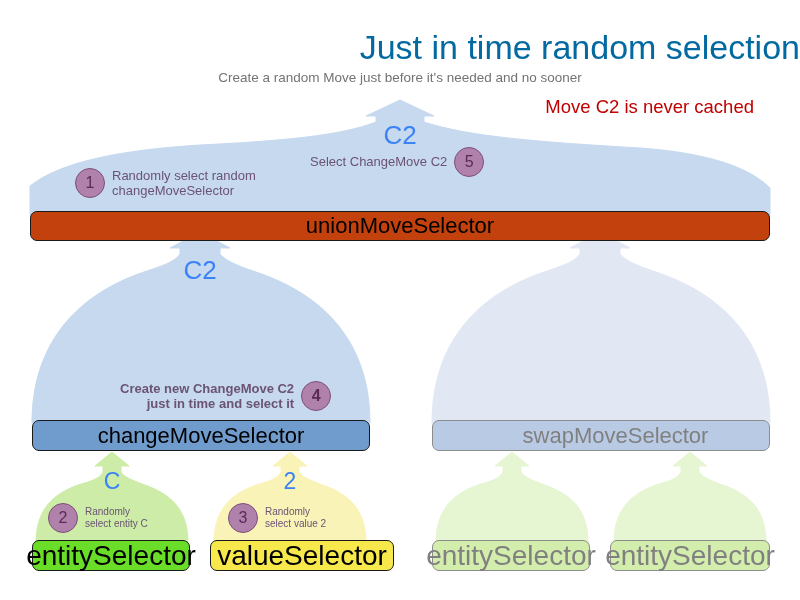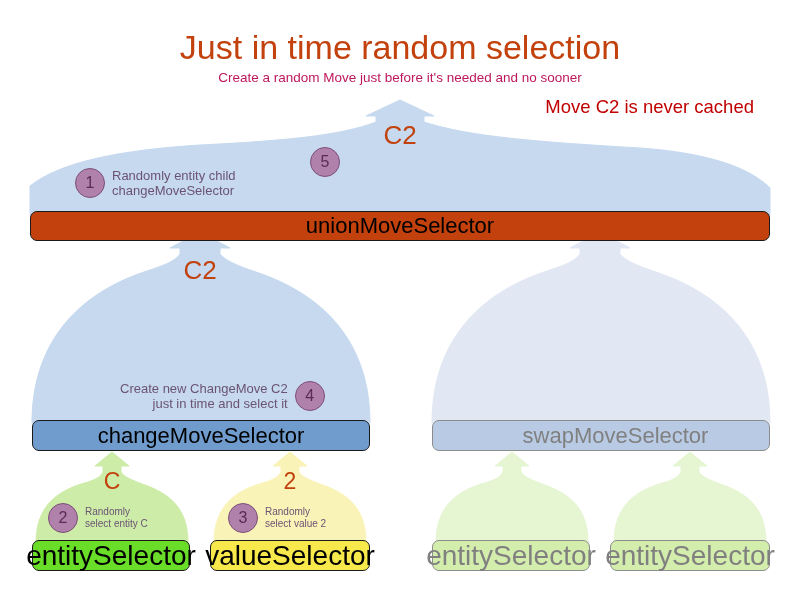--- a/index.html
+++ b/index.html
@@ -27,35 +27,35 @@
     width: 800px;
     height: 600px;
   }
 
   
   .title {
     position: absolute;
     left: 0;
     top: 28px;
     width: 800px;
-    text-align: center;
+    text-align: right;
     font-size: 34px;
     font-weight: normal;
     letter-spacing: 0px;
-    color: #c2410c;
+    color: #0369a1;
     white-space: nowrap;
   }
   .subtitle {
     position: absolute;
     left: 0;
     top: 70px;
     width: 800px;
     text-align: center;
     font-size: 13.5px;
-    color: #be185d;
+    color: #737373;
     white-space: nowrap;
   }
   .note-red {
     position: absolute;
     right: 46px;
     top: 96px;
     font-size: 18.5px;
     color: #c00000;
     white-space: nowrap;
     text-align: right;
@@ -80,21 +80,21 @@
     color: #808080;
   }
   .bar.small {
     font-size: 28px;
   }
 
   
   .flow-label {
     position: absolute;
     font-size: 26px;
-    color: #c2410c;
+    color: #3b82f6;
     white-space: nowrap;
     text-align: center;
     z-index: 5;
   }
   .flow-label.sm { font-size: 23px; }
 
   
   .annot {
     position: absolute;
     display: flex;
@@ -201,29 +201,30 @@
   <div class="flow-label" style="left:360px; top:120px; width:80px;">C2</div>
 
   <div class="flow-label" style="left:160px; top:255px; width:80px;">C2</div>
 
   <div class="flow-label sm" style="left:82px; top:468px; width:60px;">C</div>
 
   <div class="flow-label sm" style="left:260px; top:468px; width:60px;">2</div>
 
   <div class="annot" style="left:75px; top:168px;">
     <span class="badge">1</span>
-    <span class="annot-text">Randomly entity child
+    <span class="annot-text">Randomly select random
 changeMoveSelector</span>
   </div>
 
   <div class="annot right-badge" style="left:310px; top:147px;">
+    <span class="annot-text">Select ChangeMove C2</span>
     <span class="badge">5</span>
   </div>
 
-  <div class="annot right-badge" style="left:120px; top:381px;">
+  <div class="annot right-badge" style="left:120px; top:381px;font-weight:bold;">
     <span class="annot-text align-right">Create new ChangeMove C2
 just in time and select it</span>
     <span class="badge">4</span>
   </div>
 
   <div class="annot" style="left:48px; top:503px;">
     <span class="badge">2</span>
     <span class="annot-text sm">Randomly
 select entity C</span>
   </div>
@@ -235,19 +236,19 @@
   </div>
 
   <div class="bar" style="left:30px; top:211px; width:740px; height:30px; background:#c2410c;">unionMoveSelector</div>
 
   <div class="bar" style="left:32px; top:420px; width:338px; height:31px; background:#6f9bcd;">changeMoveSelector</div>
 
   <div class="bar dim" style="left:432px; top:420px; width:338px; height:31px; background:#b9cbe4;padding-left:29px;">swapMoveSelector</div>
 
   <div class="bar small" style="left:32px; top:540px; width:158px; height:31px; background:#69dd28;">entitySelector</div>
 
-  <div class="bar small" style="left:210px; top:540px; width:160px; height:31px; background:#f7e84b;">valueSelector</div>
+  <div class="bar small" style="left:210px; top:540px; width:184px; height:31px; background:#f7e84b;">valueSelector</div>
 
   <div class="bar small dim" style="left:432px; top:540px; width:158px; height:31px; background:#d3edac;">entitySelector</div>
 
   <div class="bar small dim" style="left:610px; top:540px; width:160px; height:31px; background:#d3edac;">entitySelector</div>
 
 </div>
 
 </body></html>

